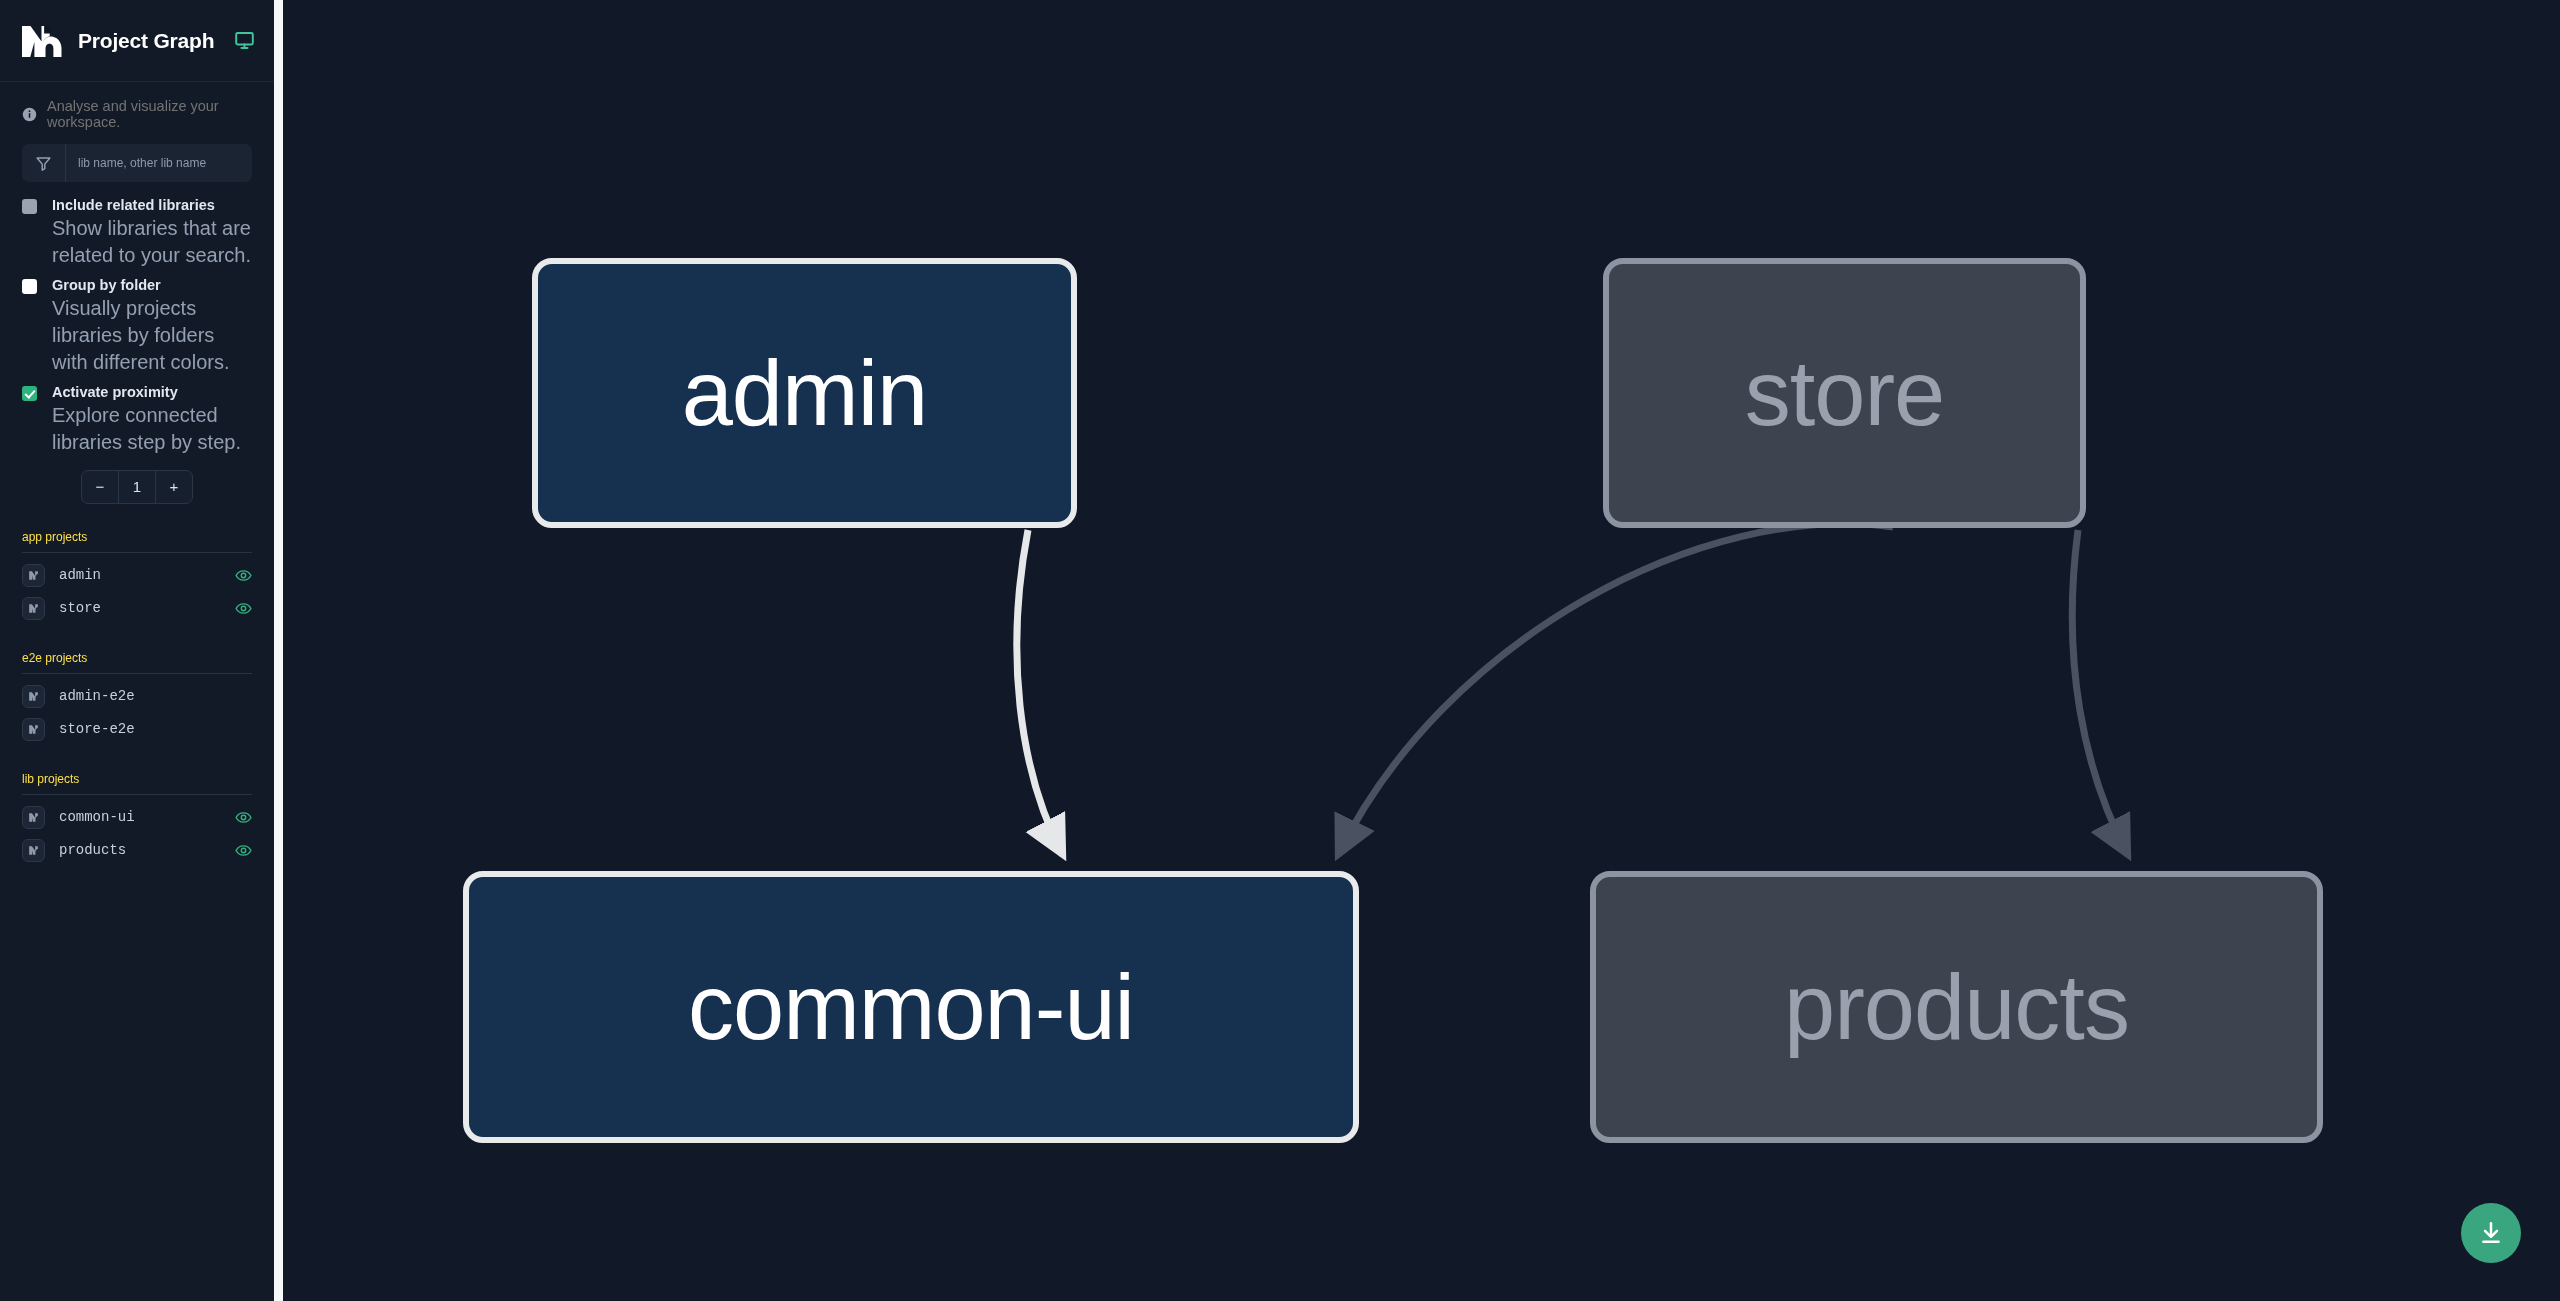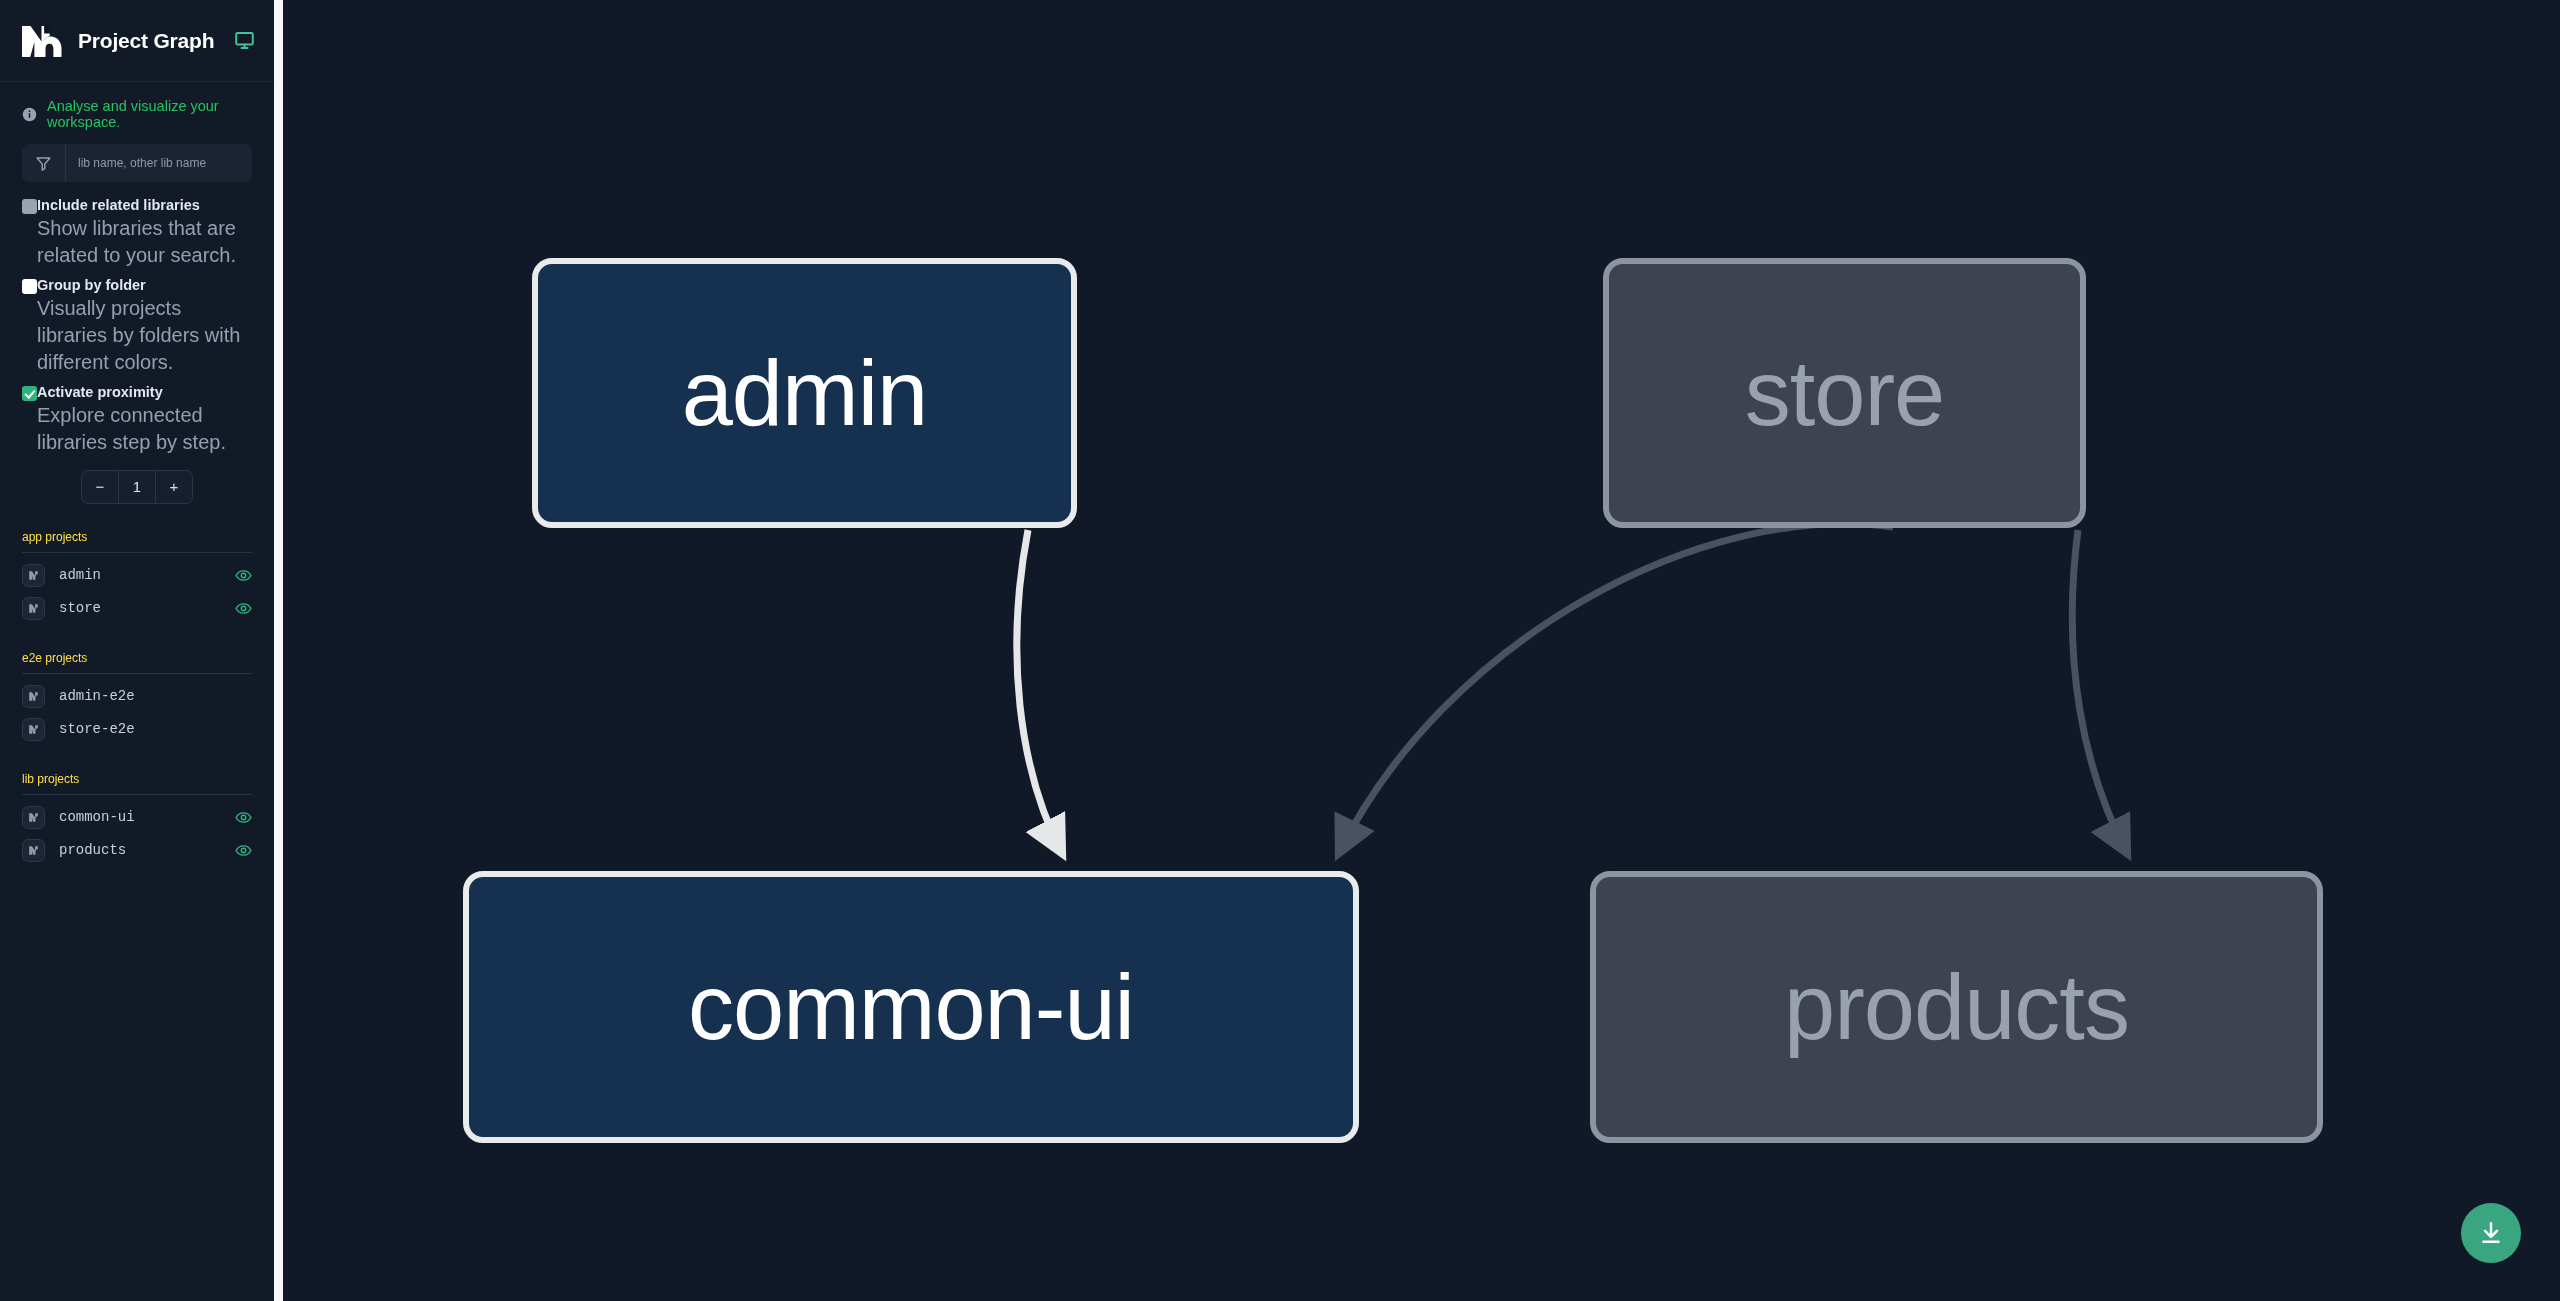--- a/index.html
+++ b/index.html
@@ -33,21 +33,21 @@
     color: #ffffff; font-size: 21px; font-weight: 700;
     letter-spacing: -0.2px; white-space: nowrap;
   }
   .monitor-icon { width: 21px; height: 21px; margin-left: 6px; flex:0 0 21px; }
 
   .sb-tagline {
     display: flex; align-items: center; gap: 10px;
     padding: 16px 20px 14px 22px;
   }
   .info-icon { width: 15px; height: 15px; flex:0 0 15px; }
-  .sb-tagline span { color: #22c55e; font-size: 14.5px; }
+  .sb-tagline span { color: #737373; font-size: 14.5px; }
 
   .sb-body { padding: 0 22px; flex: 1 1 auto; overflow: hidden; }
 
   .filter-box {
     display: flex; align-items: stretch;
     background: #1b2433;
     border-radius: 7px;
     height: 38px;
     margin-bottom: 14px;
   }
@@ -56,21 +56,21 @@
     border-right: 1px solid #2a3647;
   }
   .filter-icon { width: 17px; height: 17px; }
   .filter-input {
     flex: 1 1 auto; background: transparent; border: 0; outline: none;
     color: #cbd5e1; font-size: 12px; padding: 0 12px;
     font-family: "Liberation Sans", sans-serif;
   }
   .filter-input::placeholder { color: #8d99ab; }
 
-  .check-row { display: flex; gap: 0; align-items: flex-start; margin-bottom: 8px; }
+  .check-row { display: flex; gap: 15px; align-items: flex-start; margin-bottom: 8px; }
   .chk {
     width: 15px; height: 15px; flex: 0 0 15px; margin-top: 3px;
     border-radius: 3px; background: #9aa3b0; position: relative;
   }
   .chk.white { background: #ffffff; }
   .chk.green { background: #2eb37f; }
   .chk.green::after {
     content: ""; position: absolute; left: 4.5px; top: 1.5px;
     width: 4px; height: 8px;
     border: solid #ffffff; border-width: 0 2px 2px 0;

